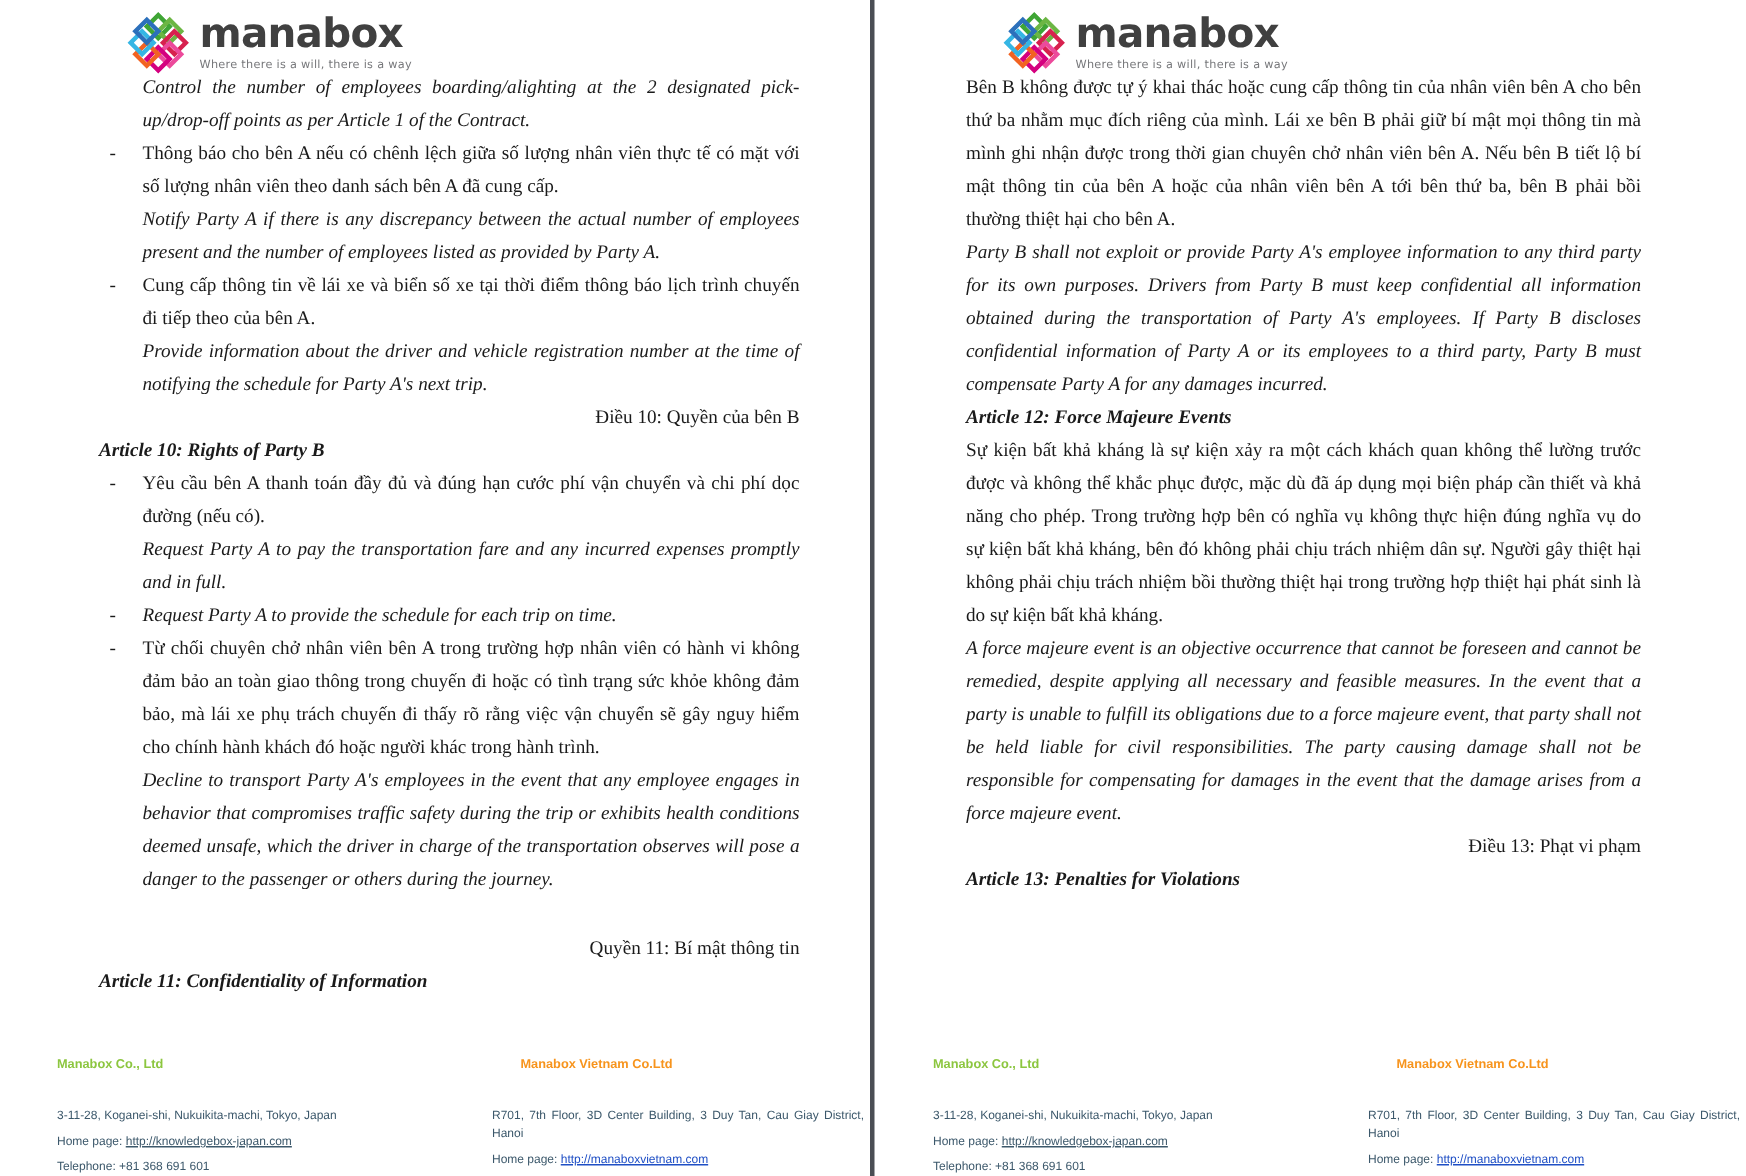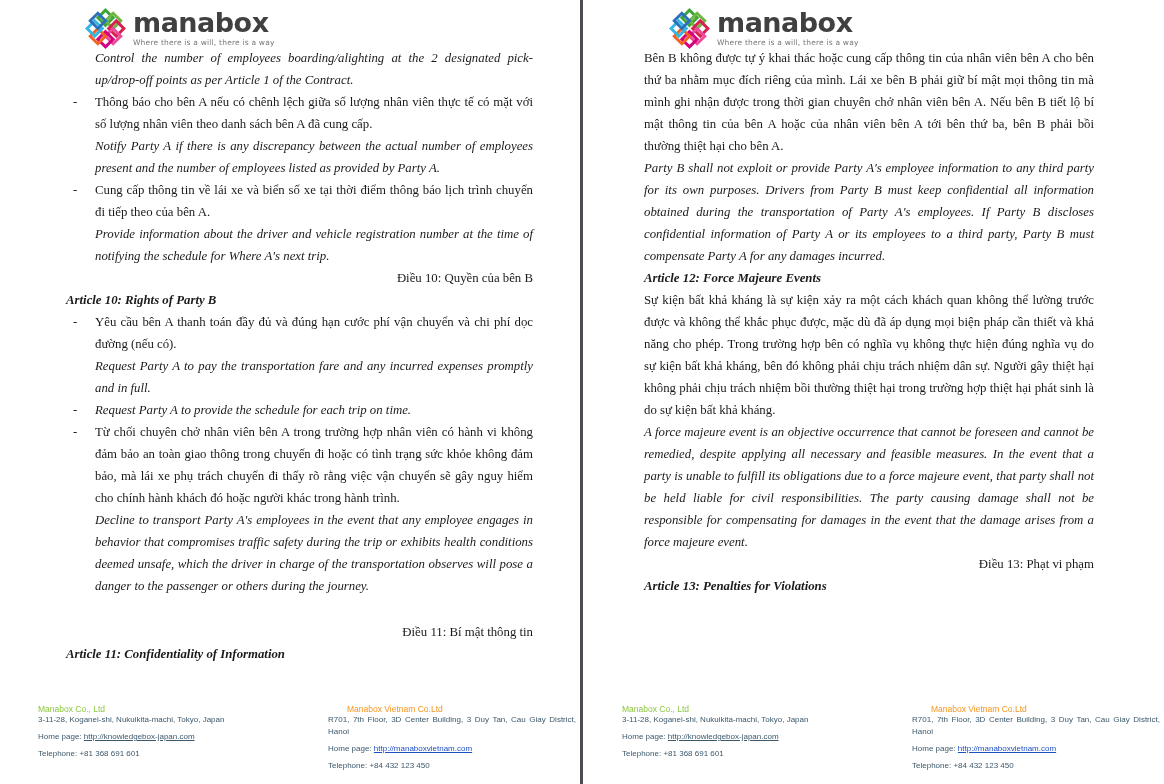--- a/index.html
+++ b/index.html
@@ -32,21 +32,21 @@
   .b-hvi { font-weight:normal; text-align:right; }
   .b-hen { font-weight:bold; font-style:italic; text-align:left; }
   .b-gap { height:24px; }
 
   
   .footer { position:absolute; top:704px; left:0; width:582px;
             font-family:"Liberation Sans","DejaVu Sans",sans-serif; }
   .fcol { position:absolute; top:0; }
   .fcol.c1 { left:38px;  width:272px; }
   .fcol.c2 { left:328px; width:248px; }
-  .fname { font-size:8.5px; font-weight:normal; margin-bottom:0; }
+  .fname { font-size:8.5px; font-weight:bold; margin-bottom:24px; }
   .fname.green  { color:#8cc63f; }
   .fname.orange { color:#f7941d;padding-left:19px; }
   .frow { font-size:8px; color:#3c586b; margin-bottom:5px; line-height:12px; text-align:justify; }
   .frow .lnk { text-decoration:underline; color:#3c586b; }
   .frow .lnk.blue { color:#1f4fc5; }
 </style>
 </head>
 <body>
 
 <div class="page left">
@@ -68,31 +68,31 @@
       <div class="brand">manabox</div>
       <div class="tagline">Where there is a will, there is a way</div>
     </div>
   </div>
 
   <div class="content">
       <div class="block b-en">Control the number of employees boarding/alighting at the 2 designated pick-up/drop-off points as per Article 1 of the Contract.</div>
       <div class="block b-vib"><span class="dash">-</span><span>Thông báo cho bên A nếu có chênh lệch giữa số lượng nhân viên thực tế có mặt với số lượng nhân viên theo danh sách bên A đã cung cấp.</span></div>
       <div class="block b-en">Notify Party A if there is any discrepancy between the actual number of employees present and the number of employees listed as provided by Party A.</div>
       <div class="block b-vib"><span class="dash">-</span><span>Cung cấp thông tin về lái xe và biển số xe tại thời điểm thông báo lịch trình chuyến đi tiếp theo của bên A.</span></div>
-      <div class="block b-en">Provide information about the driver and vehicle registration number at the time of notifying the schedule for Where A's next trip.</div>
+      <div class="block b-en">Provide information about the driver and vehicle registration number at the time of notifying the schedule for Party A's next trip.</div>
       <div class="block b-hvi">Điều 10: Quyền của bên B</div>
       <div class="block b-hen">Article 10: Rights of Party B</div>
       <div class="block b-vib"><span class="dash">-</span><span>Yêu cầu bên A thanh toán đầy đủ và đúng hạn cước phí vận chuyển và chi phí dọc đường (nếu có).</span></div>
       <div class="block b-en">Request Party A to pay the transportation fare and any incurred expenses promptly and in full.</div>
       <div class="block b-vib"><span class="dash">-</span></div>
       <div class="block b-en">Request Party A to provide the schedule for each trip on time.</div>
       <div class="block b-vib"><span class="dash">-</span><span>Từ chối chuyên chở nhân viên bên A trong trường hợp nhân viên có hành vi không đảm bảo an toàn giao thông trong chuyến đi hoặc có tình trạng sức khỏe không đảm bảo, mà lái xe phụ trách chuyến đi thấy rõ rằng việc vận chuyển sẽ gây nguy hiểm cho chính hành khách đó hoặc người khác trong hành trình.</span></div>
       <div class="block b-en">Decline to transport Party A's employees in the event that any employee engages in behavior that compromises traffic safety during the trip or exhibits health conditions deemed unsafe, which the driver in charge of the transportation observes will pose a danger to the passenger or others during the journey.</div>
       <div class="block b-gap"></div>
-      <div class="block b-hvi">Điều 11: Bí mật thông tin</div>
+      <div class="block b-hvi">Quyền 11: Bí mật thông tin</div>
       <div class="block b-hen">Article 11: Confidentiality of Information</div>
     </div>
 
   <div class="footer">
     <div class="fcol c1">
       <div class="fname green">Manabox Co., Ltd</div>
       <div class="frow">3-11-28, Koganei-shi, Nukuikita-machi, Tokyo, Japan</div>
       <div class="frow"><span>Home page:</span> <span class="lnk">http://knowledgebox-japan.com</span></div>
       <div class="frow"><span>Telephone:</span> <span>+81 368 691 601</span></div>
     </div>

